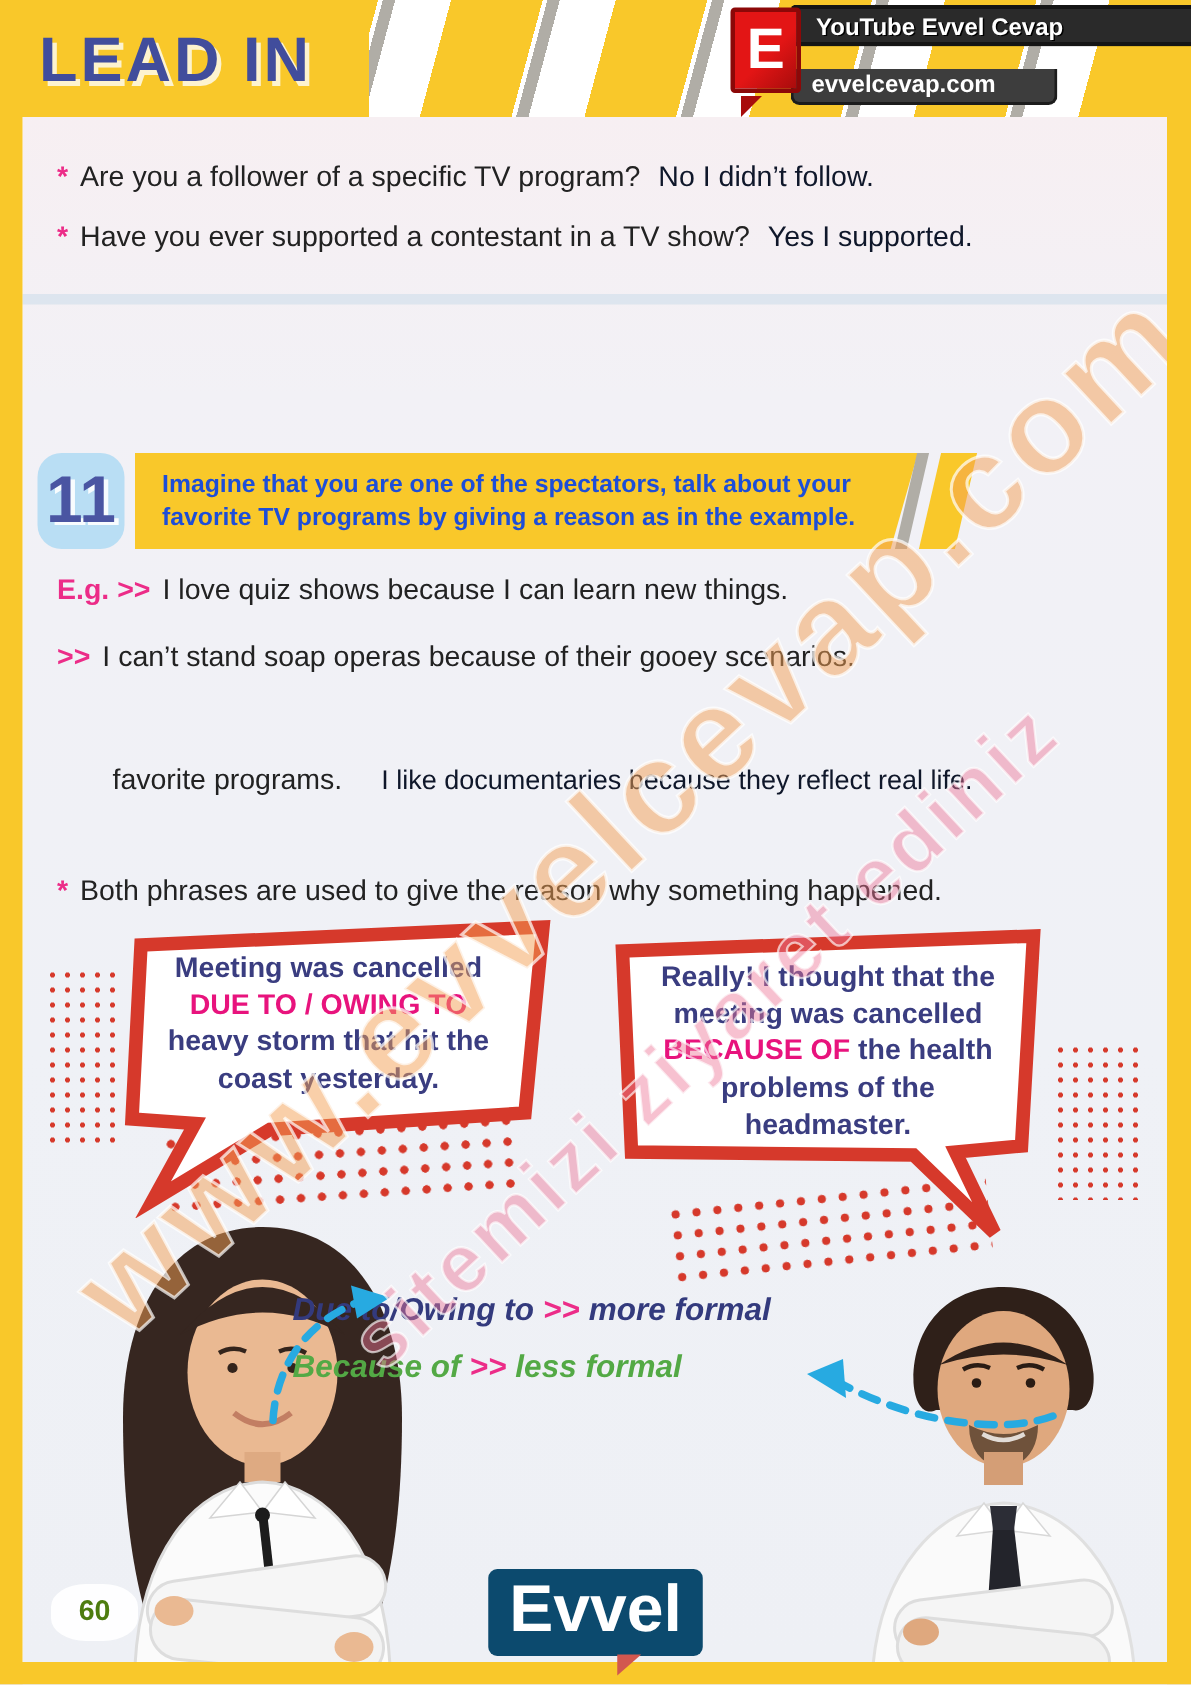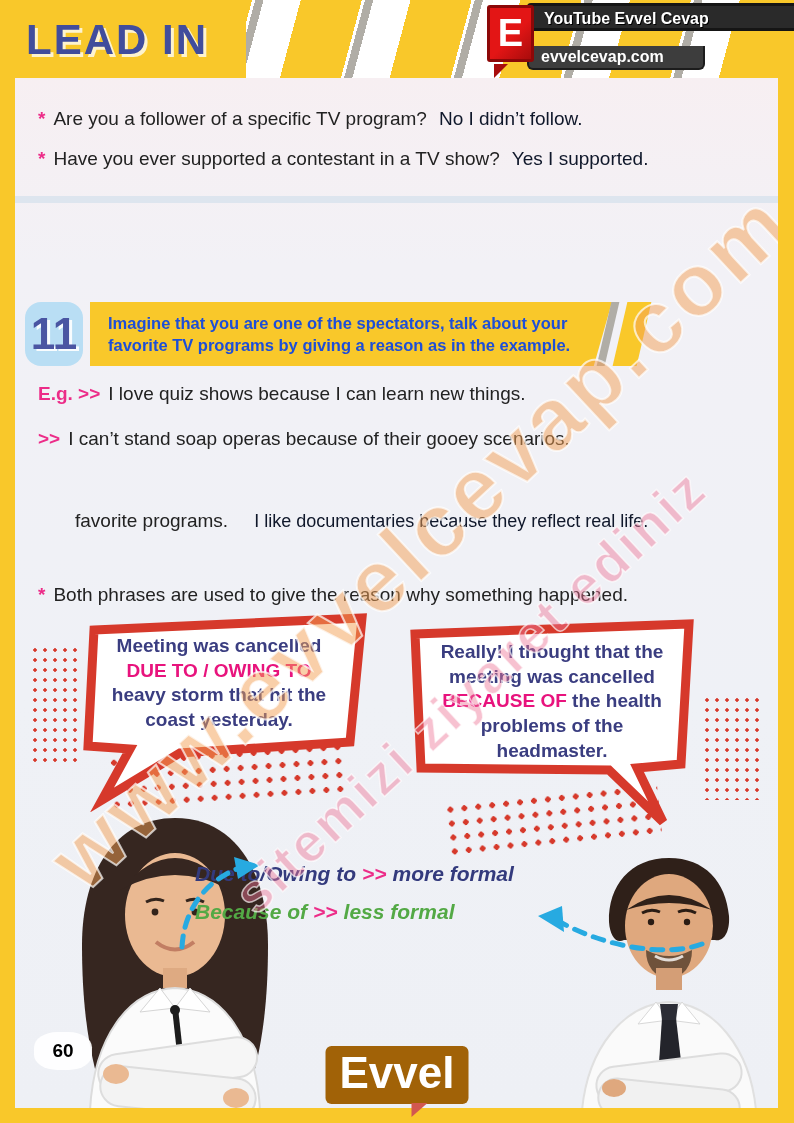--- a/index.html
+++ b/index.html
@@ -88,26 +88,26 @@
   .arrow-svg{position:absolute;z-index:5;}
   .arrow-left{left:170px;top:855px;}
   .arrow-right{left:530px;top:898px;}
   
   .wm{position:absolute;z-index:6;pointer-events:none;font-weight:bold;white-space:nowrap;text-align:center;}
   .wm-orange{left:-80px;top:490px;width:1000px;font-size:88px;letter-spacing:4px;
     color:rgba(243,160,84,0.5);-webkit-text-stroke:2px rgba(255,255,255,0.7);transform:rotate(-43deg);}
   .wm-pink{left:70px;top:660px;width:800px;font-size:54px;letter-spacing:3px;
     color:rgba(238,118,150,0.45);-webkit-text-stroke:1.5px rgba(255,255,255,0.65);transform:rotate(-43deg);}
   
-  .page-num-badge{position:absolute;left:34px;top:1032px;width:58px;height:38px;background:rgba(255,255,255,0.92);
+  .page-num-badge{position:absolute;left:34px;top:1056px;width:58px;height:38px;background:rgba(255,255,255,0.92);
     border-radius:40%;z-index:8;display:flex;align-items:center;justify-content:center;
-    font-size:19px;font-weight:bold;color:#000000;}
+    font-size:19px;font-weight:bold;color:#4d7c0f;}
   .footer-logo{position:absolute;left:50%;top:1046px;transform:translateX(-50%);z-index:8;
     display:flex;align-items:center;white-space:nowrap;}
-  .logo-box{position:relative;background:#a16207;color:#fff;font-size:44px;font-weight:bold;
+  .logo-box{position:relative;background:#0c4a6e;color:#fff;font-size:44px;font-weight:bold;
     padding:2px 14px 6px 14px;border-radius:6px;}
   .logo-tail{position:absolute;left:60%;bottom:-13px;width:0;height:0;
     border-top:14px solid #d2574f;border-right:16px solid transparent;}
   .logo-gray{color:#969ba1;font-size:44px;font-weight:bold;margin-left:14px;}
 </style>
 </head>
 <body>
 
 <div class="page">
 

